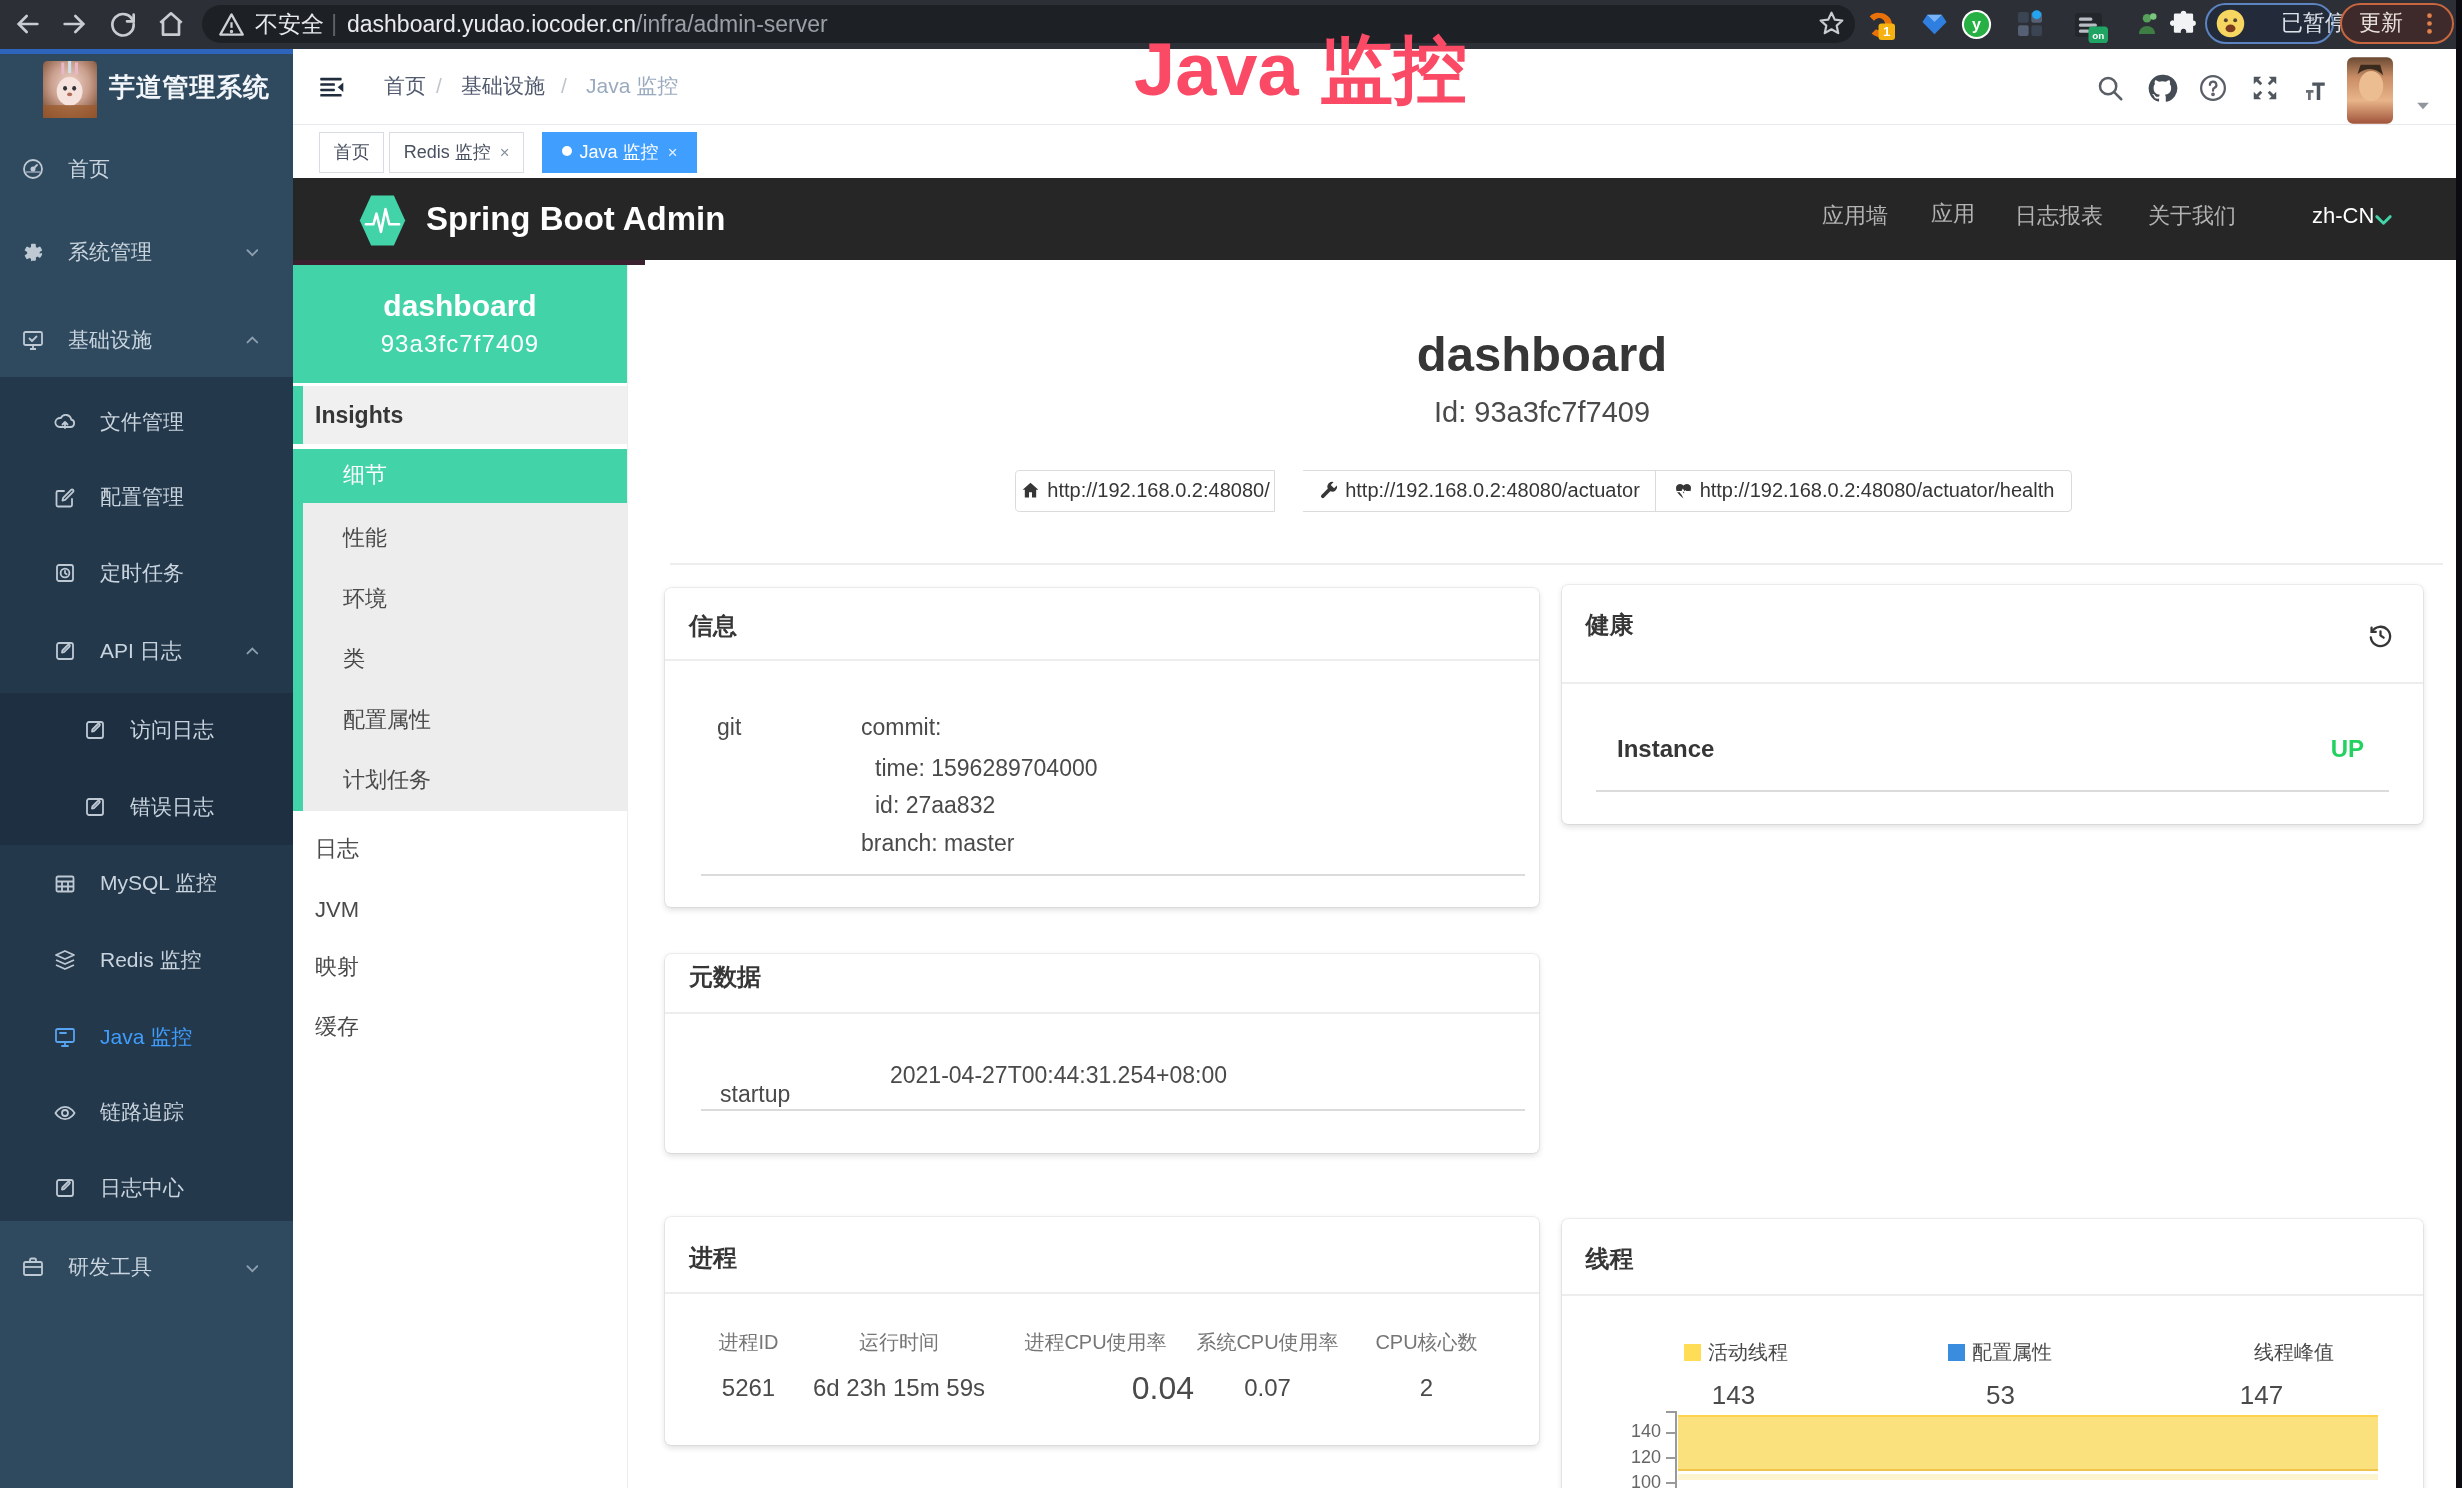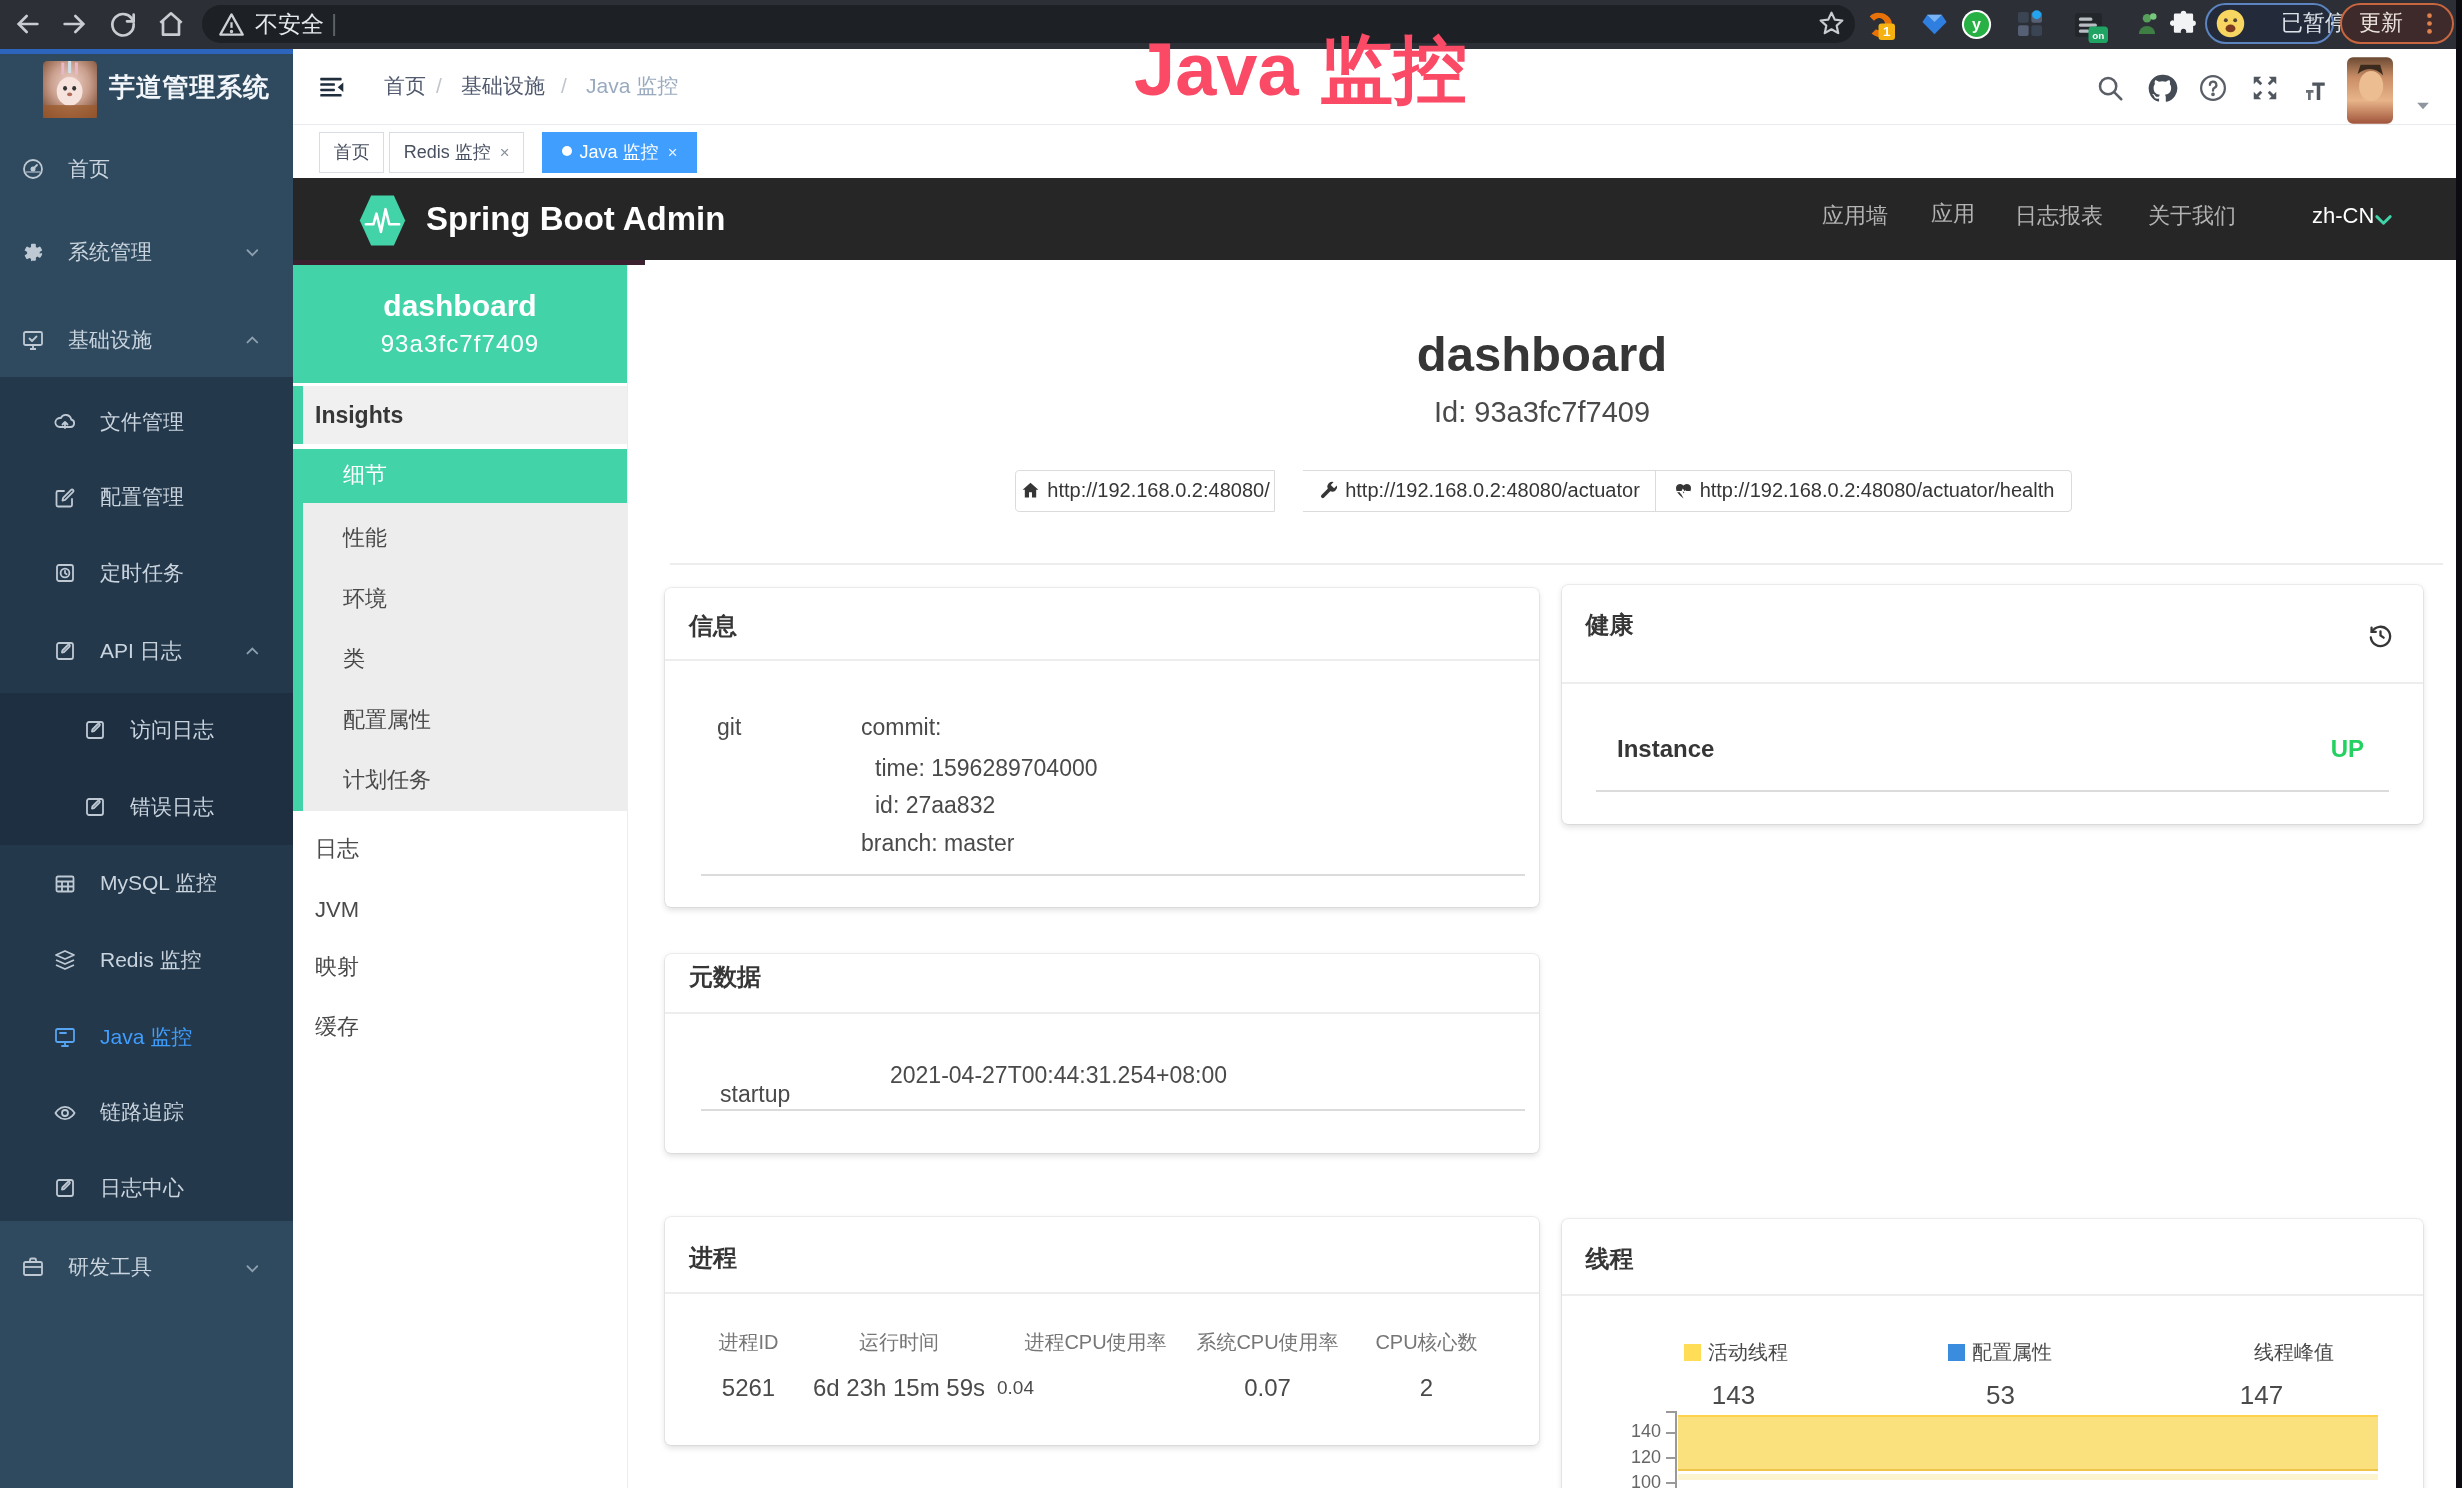--- a/index.html
+++ b/index.html
@@ -83,20 +83,21 @@
         <path d="M6 9.5V20h12V9.5"></path>
       </svg>
     <div id="pill" class="abs"></div>
     <svg style="left:218px;top:10.6px" width="27" height="27" viewBox="0 0 24 24" fill="none" stroke="#cdd0d4" stroke-width="2" stroke-linejoin="round">
         <path d="M12 3L2 21h20z"></path>
         <path d="M12 10v5"></path>
         <circle cx="12" cy="18.2" r="0.5" fill="#cdd0d4"></circle>
       </svg>
     <div class="ctext" style="left:255px;top:5.3px;">不安全</div>
     <div class="ctext" style="left:331px;top:3.8px;color:#5c6166;font-size:24px;">|</div>
+    <div class="ctext" style="left:347px;top:5.3px;">dashboard.yudao.iocoder.cn<span style="color:#9aa0a6">/infra/admin-server</span></div>
     <svg style="left:1817px;top:9px" width="29" height="29" viewBox="0 0 24 24" fill="none" stroke="#c9ccd1" stroke-width="1.8" stroke-linejoin="round">
         <path d="M12 3l2.7 5.8 6.3.7-4.7 4.3 1.3 6.2-5.6-3.2-5.6 3.2 1.3-6.2L3 9.5l6.3-.7z"></path>
       </svg>
     <svg style="left:1862px;top:6.8px" width="36" height="36" viewBox="0 0 24 24">
         <path d="M12 4a8 8 0 1 1-5.6 13.7l2.9-2.9A4 4 0 1 0 8 9.2L5.1 6.3A8 8 0 0 1 12 4z" fill="#e8710a"></path>
         <rect x="11" y="11" width="11" height="11" rx="2" fill="#f5b211"></rect>
         <text x="16.5" y="19.5" font-size="9" font-weight="bold" text-anchor="middle" fill="#fff">1</text>
       </svg>
     <svg style="left:1920px;top:10px" width="29" height="29" viewBox="0 0 24 24">
         <path d="M6 4h12l4 6-10 10L2 10z" fill="#2f7fe0"></path>
@@ -418,21 +419,21 @@
     <div class="card" style="left:37px;top:957px;width:874px;height:228px;">
       <div class="chead" style="padding:25px 0 0 24px;">进程</div>
       <div class="cline" style="left:0;top:75px;width:100%;"></div>
       <div class="t" style="left:23px;top:112px;width:121px;text-align:center;font-size:20px;color:#767676;line-height:27px;">进程ID</div>
       <div class="t" style="left:143px;top:112px;width:182px;text-align:center;font-size:20px;color:#767676;line-height:27px;">运行时间</div>
       <div class="t" style="left:332px;top:112px;width:197px;text-align:center;font-size:20px;color:#767676;line-height:27px;">进程CPU使用率</div>
       <div class="t" style="left:504px;top:112px;width:197px;text-align:center;font-size:20px;color:#767676;line-height:27px;">系统CPU使用率</div>
       <div class="t" style="left:663px;top:112px;width:197px;text-align:center;font-size:20px;color:#767676;line-height:27px;">CPU核心数</div>
       <div class="t" style="left:23px;top:155px;width:121px;text-align:center;font-size:24px;color:#4a4a4a;line-height:32px;">5261</div>
       <div class="t" style="left:143px;top:155px;width:182px;text-align:center;font-size:24px;color:#4a4a4a;line-height:32px;">6d 23h 15m 59s</div>
-      <div class="t" style="left:332px;top:155px;width:197px;text-align:left;font-size:19px;color:#4a4a4a;line-height:32px;">0.04</div>
+      <div class="t" style="left:332px;top:155px;width:197px;text-align:right;font-size:32px;color:#4a4a4a;line-height:32px;">0.04</div>
       <div class="t" style="left:504px;top:155px;width:197px;text-align:center;font-size:24px;color:#4a4a4a;line-height:32px;">0.07</div>
       <div class="t" style="left:663px;top:155px;width:197px;text-align:center;font-size:24px;color:#4a4a4a;line-height:32px;">2</div>
     </div>
 
     <div class="card" style="left:934px;top:959px;width:861px;height:531px;">
       <div class="chead" style="padding:23.5px 0 0 23.5px;">线程</div>
       <div class="cline" style="left:0;top:75px;width:100%;"></div>
       <div class="t" style="left:122px;top:125px;width:16.7px;height:16.7px;background:#ffdd57;"></div>
       <div class="t" style="left:146px;top:120px;font-size:20px;color:#4a4a4a;line-height:27px;">活动线程</div>
       <div class="t" style="left:386px;top:125px;width:16.7px;height:16.7px;background:#3a8dde;"></div>

